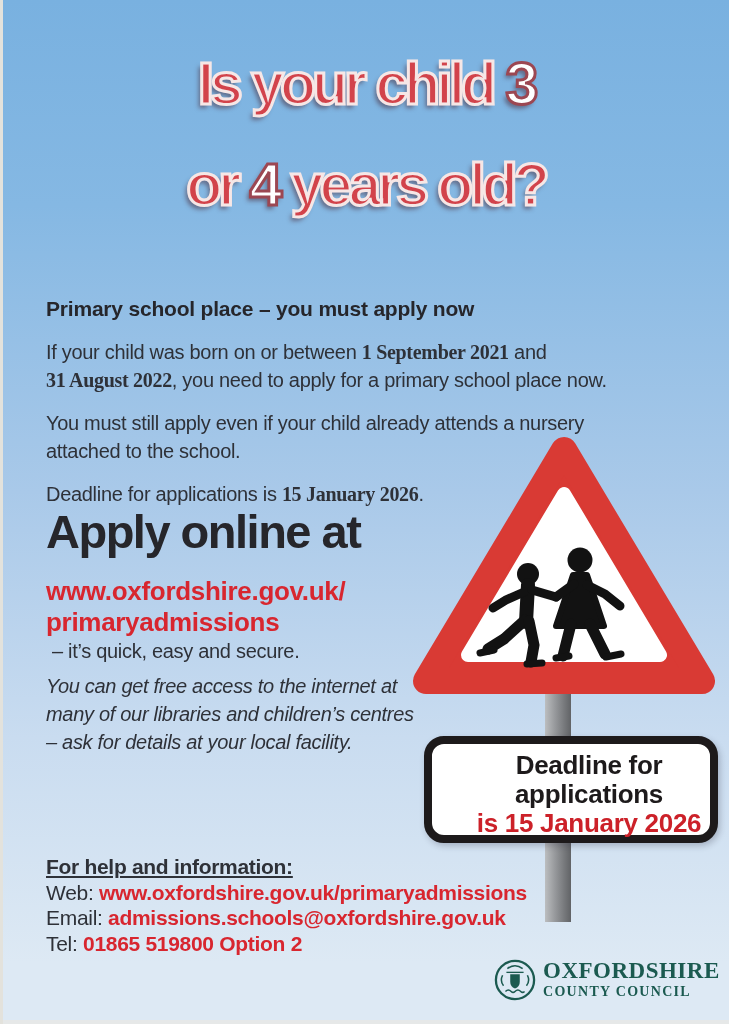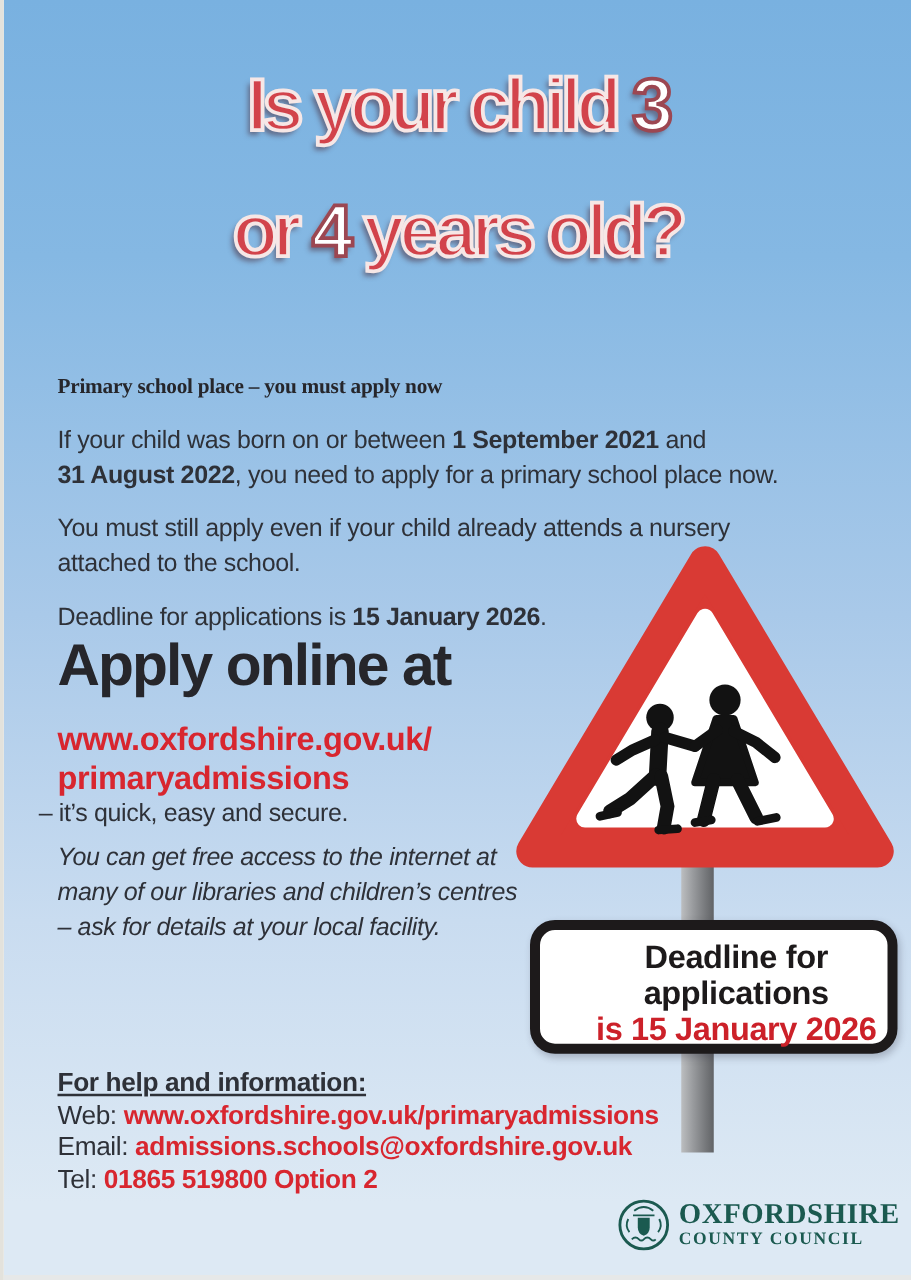--- a/index.html
+++ b/index.html
@@ -26,35 +26,35 @@
     -webkit-text-stroke:3px var(--title-outline);
     text-shadow:-3px 4px 4px rgba(70,35,50,.5);
   }
   .headline .num{
     color:#ffffff;
     -webkit-text-stroke:3px var(--number-outline);
   }
 
   
   .copy{color:var(--text-dark);font-size:20px;line-height:28px;letter-spacing:-0.3px;}
-  .copy b{font-weight:bold;}
+  .copy b{font-weight:bold;font-family:Liberation Serif, serif;}
   .intro{top:297px;left:43px;width:600px;}
-  .intro h2{margin:0 0 17px 0;font-size:17px;line-height:24px;font-weight:bold;color:#26262b;letter-spacing:-0.2px;font-family:Liberation Serif, serif;}
+  .intro h2{margin:0 0 17px 0;font-size:21px;line-height:24px;font-weight:bold;color:#26262b;letter-spacing:-0.2px;}
   .para{margin:0 0 15px 0;}
   .line{display:block;}
 
   .apply-head{
     top:504px;left:43px;font-size:47px;font-weight:bold;color:#26262b;
     letter-spacing:-1.5px;
   }
   .apply-url{
     top:576px;left:43px;font-size:26px;line-height:31px;font-weight:bold;
     color:var(--link-red);letter-spacing:-0.3px;
   }
-  .tagline{top:637px;left:28px;}
+  .tagline{top:637px;left:49px;}
   .apply-para{top:672px;left:43px;font-style:italic;}
 
   
   .help{top:854px;left:43px;font-size:21px;line-height:25.5px;color:var(--text-dark);letter-spacing:-0.3px;}
   .help .h{font-weight:bold;margin-bottom:0;text-decoration:underline;}
   .help .red{color:var(--link-red);font-weight:bold;}
 
   
   .pole{
     top:692px;left:542px;width:26px;height:230px;z-index:1;

